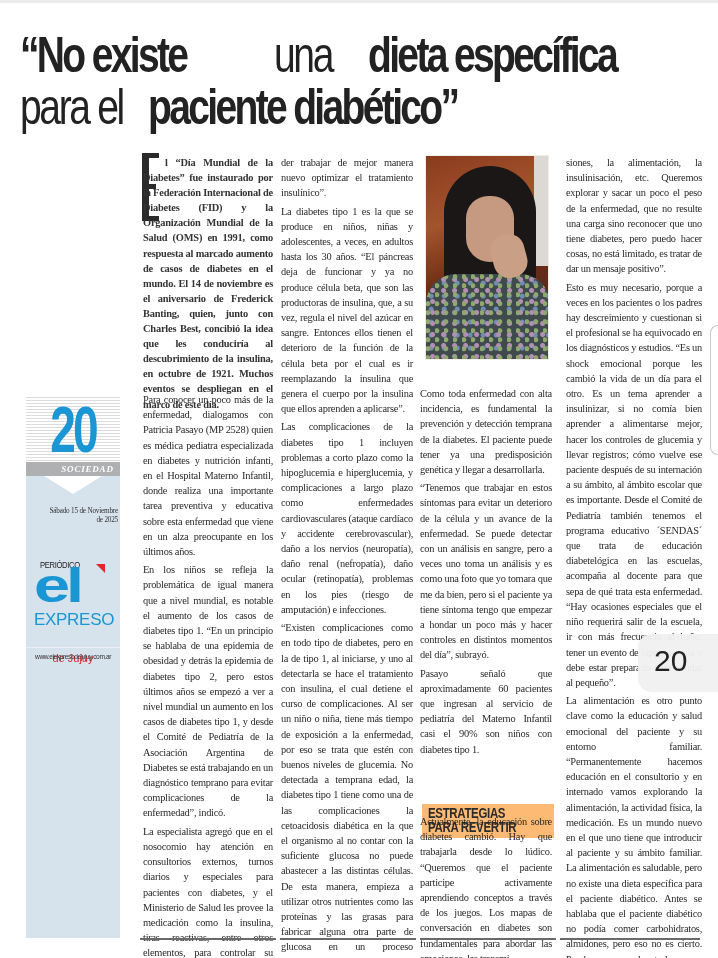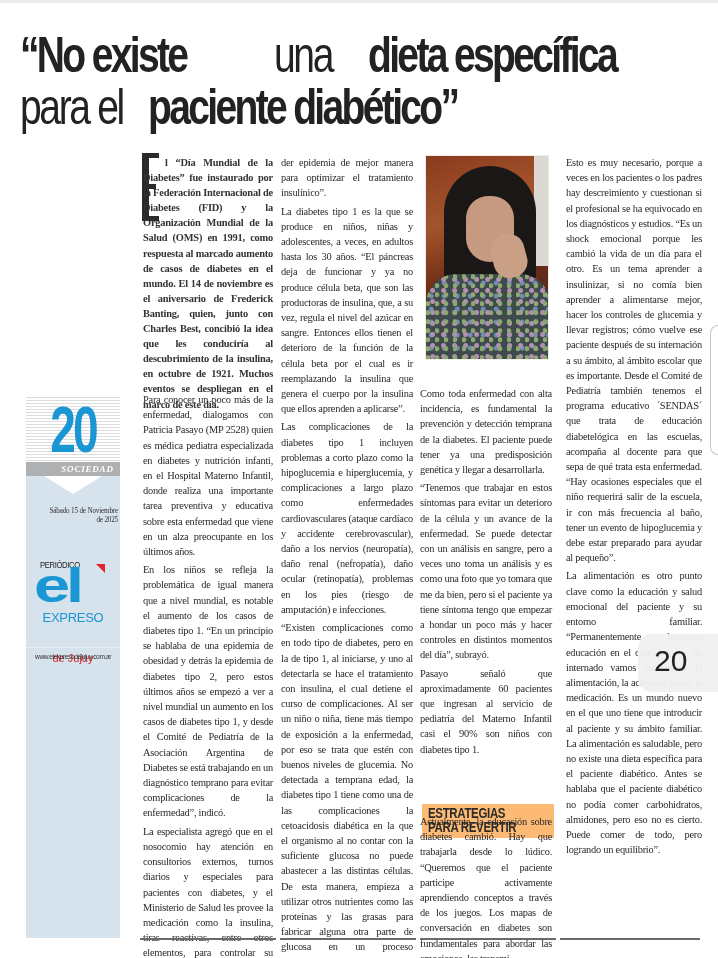--- a/index.html
+++ b/index.html
@@ -24,21 +24,21 @@
   .sb-number { position: absolute; left: 0; width: 94px; top: -2px; text-align: center; font-family: "Liberation Sans", sans-serif;
     font-weight: 900; font-size: 64px; color: #1a96d4; letter-spacing: -4px; transform: scaleX(0.72); }
   .sb-section { position: absolute; left: 0; top: 67px; width: 94px; height: 14px; background: #aeb0b2; color: #fff;
     font-family: "Liberation Serif", serif; font-style: italic; font-weight: bold; font-size: 9px; letter-spacing: 0.8px; text-align: center; line-height: 14px; padding-left: 29px; }
   .sb-arrow { position: absolute; left: 18px; top: 81px; width: 0; height: 0; border-left: 29px solid transparent; border-right: 29px solid transparent; border-top: 18px solid #ffffff; }
   .sb-date { position: absolute; left: 2px; top: 112px; width: 90px; text-align: right; font-family: "Liberation Serif", serif; font-size: 7.2px; line-height: 9px; color: #333; letter-spacing: -0.2px; }
   .sb-logo { position: absolute; left: 8px; top: 165px; width: 78px; height: 80px; }
   .logo-periodico { position: absolute; left: 6px; top: 0; font-family: "Liberation Sans", sans-serif; font-size: 9px; color: #222; letter-spacing: -0.4px; transform: scaleX(0.85); transform-origin: left; }
   .logo-red { position: absolute; left: 62px; top: 4px; width: 0; height: 0; border-left: 9px solid transparent; border-top: 9px solid #e2262b; }
   .logo-el { position: absolute; left: 0; top: 6px; font-family: "Liberation Sans", sans-serif; font-weight: 900; font-size: 48px; line-height: 40px; color: #1a96d4; letter-spacing: -3px; transform: scaleX(1.35); transform-origin: left; }
-  .logo-expreso { position: absolute; left: 0; top: 50px; width: 78px; text-align: center; font-family: "Liberation Sans", sans-serif; font-size: 13px; color: #1a96d4; letter-spacing: -0.3px; }
+  .logo-expreso { position: absolute; left: 0; top: 50px; width: 78px; text-align: center; font-family: "Liberation Sans", sans-serif; font-size: 17px; color: #1a96d4; letter-spacing: -0.3px; }
   .logo-dejujuy { position: absolute; left: 0; top: 64px; width: 78px; text-align: center; font-family: "Liberation Sans", sans-serif; font-size: 11px; color: #e2262b; margin-top: 28px; }
   .sb-url-line { position: absolute; left: 0; top: 252px; width: 94px; height: 1px; background: #e8eef3; }
   .sb-url { position: absolute; left: 0; top: 258px; width: 94px; text-align: center; font-family: "Liberation Sans", sans-serif; font-size: 6.6px; color: #333; letter-spacing: -0.4px; white-space: nowrap; }
 
   
   .col { position: absolute; font-family: "Liberation Serif", serif; font-size: 10.4px; line-height: 15.2px; color: #2a2a2a; text-align: justify; hyphens: manual; letter-spacing: -0.25px; }
   .col p { margin: 0 0 3px 0; text-indent: 0; }
   .col1 { left: 143px; top: 392px; width: 130px; }
   .col2 { left: 281px; top: 155px; width: 132px; }
   .col3 { left: 420px; top: 386px; width: 132px; }
@@ -119,21 +119,21 @@
   <span>l “Día Mundial de la Diabetes” fue instaurado por la Federación Internacional de Diabetes (FID) y la Organización Mundial de la Salud (OMS) en 1991, como respuesta al marcado aumento de casos de diabetes en el mundo. El 14 de noviembre es el aniversario de Frederick Banting, quien, junto con Charles Best, concibió la idea que les conduciría al descubrimiento de la insulina, en octubre de 1921. Muchos eventos se despliegan en el marco de este día.</span>
 </div>
 
 <div class="col col1">
   <p>Para conocer un poco más de la enfermedad, dialogamos con Patricia Pasayo (MP 2528) quien es médica pediatra especializada en diabetes y nutrición infanti, en el Hospital Materno Infantil, donde realiza una importante tarea preventiva y educativa sobre esta enfermedad que viene en un alza preocupante en los últimos años.</p>
   <p>En los niños se refleja la problemática de igual manera que a nivel mundial, es notable el aumento de los casos de diabetes tipo 1. “En un principio se hablaba de una epidemia de obesidad y detrás la epidemia de diabetes tipo 2, pero estos últimos años se empezó a ver a nivel mundial un aumento en los casos de diabetes tipo 1, y desde el Comité de Pediatría de la Asociación Argentina de Diabetes se está trabajando en un diagnóstico temprano para evitar complicaciones de la enfermedad”, indicó.</p>
   <p>La especialista agregó que en el nosocomio hay atención en consultorios externos, turnos diarios y especiales para pacientes con diabetes, y el Ministerio de Salud les provee la medicación como la insulina, tiras reactivas, entre otros elementos, para controlar su glucemia sin tanto pinchazo. “A nosotros los profesionales nos sirve muchísimo porque podemos ver una curva de 24 horas de la glucemia de los pequeños y, con ello, po-</p>
 </div>
 
 <div class="col col2">
-  <p>der epidemia de mejor manera para optimizar el tratamiento insulínico”.</p>
+  <p>der trabajar de mejor manera nuevo optimizar el tratamiento insulínico”.</p>
   <p>La diabetes tipo 1 es la que se produce en niños, niñas y adolescentes, a veces, en adultos hasta los 30 años. “El páncreas deja de funcionar y ya no produce célula beta, que son las productoras de insulina, que, a su vez, regula el nivel del azúcar en sangre. Entonces ellos tienen el deterioro de la función de la célula beta por el cual es ir reemplazando la insulina que genera el cuerpo por la insulina que ellos aprenden a aplicarse”.</p>
   <p>Las complicaciones de la diabetes tipo 1 incluyen problemas a corto plazo como la hipoglucemia e hiperglucemia, y complicaciones a largo plazo como enfermedades cardiovasculares (ataque cardíaco y accidente cerebrovascular), daño a los nervios (neuropatía), daño renal (nefropatía), daño ocular (retinopatía), problemas en los pies (riesgo de amputación) e infecciones.</p>
   <p>“Existen complicaciones como en todo tipo de diabetes, pero en la de tipo 1, al iniciarse, y uno al detectarla se hace el tratamiento con insulina, el cual detiene el curso de complicaciones. Al ser un niño o niña, tiene más tiempo de exposición a la enfermedad, por eso se trata que estén con buenos niveles de glucemia. No detectada a temprana edad, la diabetes tipo 1 tiene como una de las complicaciones la cetoacidosis diabética en la que el organismo al no contar con la suficiente glucosa no puede abastecer a las distintas células. De esta manera, empieza a utilizar otros nutrientes como las proteínas y las grasas para fabricar alguna otra parte de glucosa en un proceso bioquímico particular gluconeogénesis donde, si se forma glucosa, pero el resto de la proteína o grasa que destruyó termina formando ácidos que, con el tiempo, se acumulan en el organismo y ocasionan que el paciente se sienta descompensado, con dolor abdominal, gastroenteritis y un cuadro complicado del niño a nivel también de estudios complementarios. Se podría detectar temprano cuando un niño pierde mucho peso o tiene muchas ganas de orinar a cada rato o</p>
 </div>
 
 <div class="photo" title="Patricia Pasayo">
   <div class="photo-wall"></div>
   <div class="photo-hair"></div>
   <div class="photo-face"></div>
   <div class="photo-shirt"></div>
@@ -149,20 +149,21 @@
 <div class="subhead">
   <span>ESTRATEGIAS</span>
   <span>PARA REVERTIR</span>
 </div>
 
 <div class="col" style="left:420px;top:814px;width:132px;">
   <p>Actualmente, la educación sobre diabetes cambió. Hay que trabajarla desde lo lúdico. “Queremos que el paciente participe activamente aprendiendo conceptos a través de los juegos. Los mapas de conversación en diabetes son fundamentales para abordar las emociones, las transmi-</p>
 </div>
 
 <div class="col col4">
+  <p>siones, la alimentación, la insulinisación, etc. Queremos explorar y sacar un poco el peso de la enfermedad, que no resulte una carga sino reconocer que uno tiene diabetes, pero puedo hacer cosas, no está limitado, es tratar de dar un mensaje positivo”.</p>
   <p>Esto es muy necesario, porque a veces en los pacientes o los padres hay descreimiento y cuestionan si el profesional se ha equivocado en los diagnósticos y estudios. “Es un shock emocional porque les cambió la vida de un día para el otro. Es un tema aprender a insulinizar, si no comía bien aprender a alimentarse mejor, hacer los controles de glucemia y llevar registros; cómo vuelve ese paciente después de su internación a su ámbito, al ámbito escolar que es importante. Desde el Comité de Pediatría también tenemos el programa educativo ´SENDAS´ que trata de educación diabetelógica en las escuelas, acompaña al docente para que sepa de qué trata esta enfermedad. “Hay ocasiones especiales que el niño requerirá salir de la escuela, ir con más frecuencia al baño, tener un evento de hipoglucemia y debe estar preparado para ayudar al pequeño”.</p>
   <p>La alimentación es otro punto clave como la educación y salud emocional del paciente y su entorno familiar. “Permanentemente hacemos educación en el consultorio y en internado vamos explorando la alimentación, la actividad física, la medicación. Es un mundo nuevo en el que uno tiene que introducir al paciente y su ámbito familiar. La alimentación es saludable, pero no existe una dieta específica para el paciente diabético. Antes se hablaba que el paciente diabético no podía comer carbohidratos, almidones, pero eso no es cierto. Puede comer de todo, pero logrando un equilibrio”.</p>
 
 </div>
 
 <div class="rule" style="left:140px;top:938px;width:136px;"></div>
 <div class="rule" style="left:280px;top:938px;width:136px;"></div>
 <div class="rule" style="left:420px;top:938px;width:136px;"></div>
 <div class="rule" style="left:560px;top:938px;width:140px;"></div>
 

